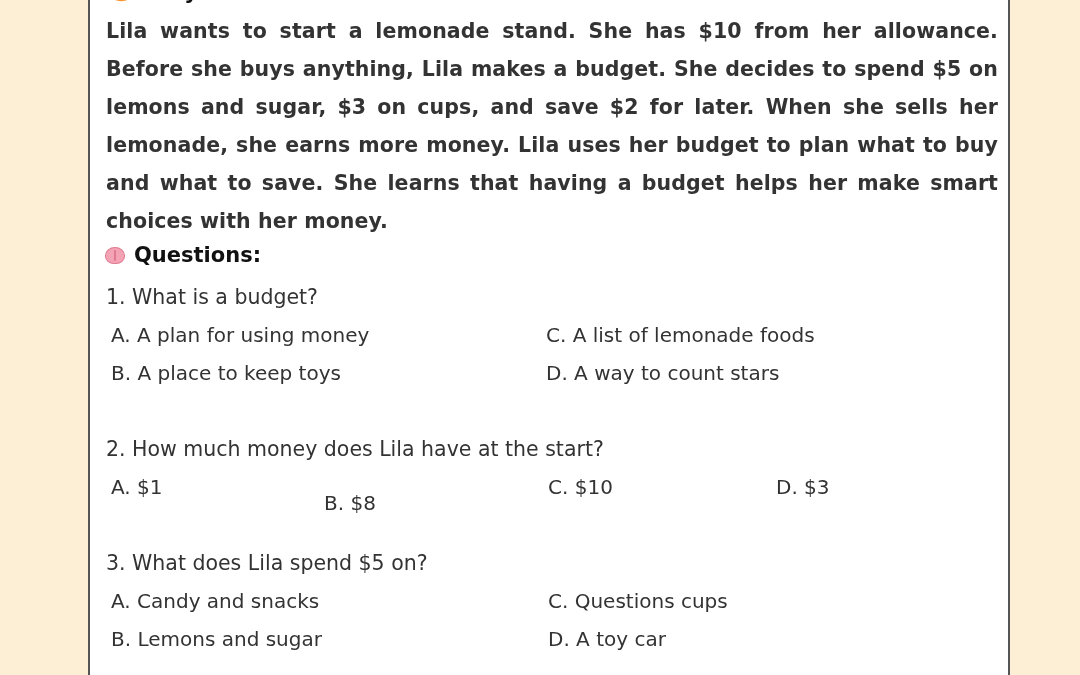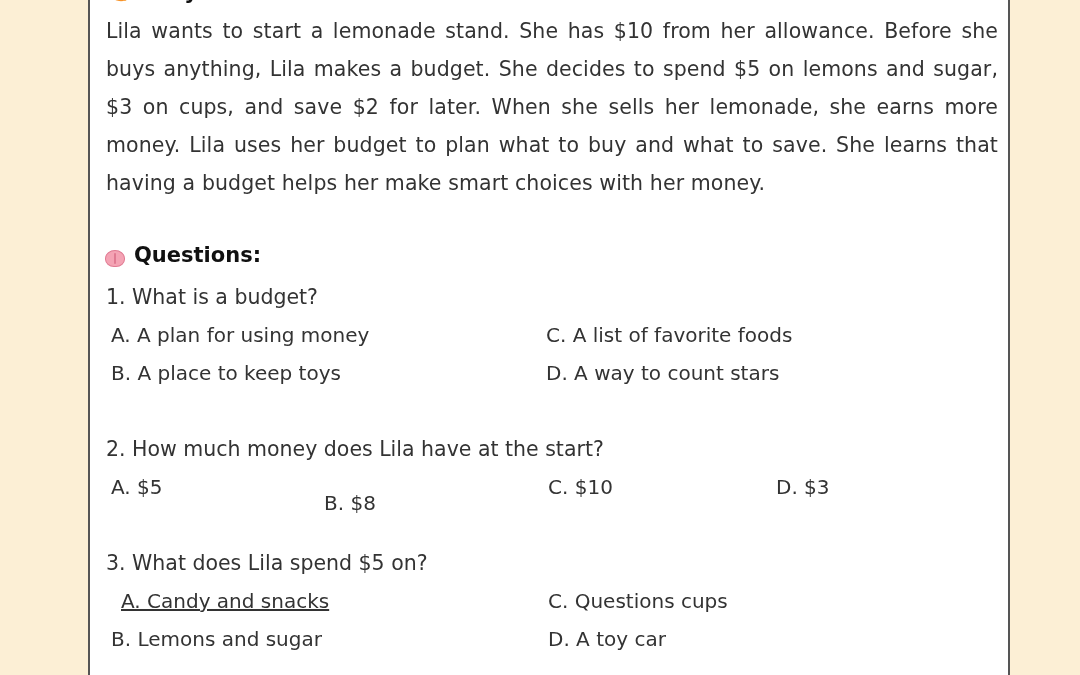--- a/index.html
+++ b/index.html
@@ -39,30 +39,30 @@
     .story {
       position: absolute;
       left: 16px;
       top: 32px;
       width: 892px;
       font-size: 20.5px;
       line-height: 38px;
       text-align: justify;
       letter-spacing: 0.1px;
     }
-    .story p { margin: 0; }
+    .story p { margin: 0; font-weight: bold; }
     .q-header {
       position: absolute;
       left: 15px;
       top: 263px;
       font-size: 21px;
       font-weight: bold;
       color: #111111;
       display: flex;
-      align-items: flex-end;
+      align-items: center;
     }
     .brain {
       display: inline-block;
       width: 20px;
       height: 17px;
       background: #f4a3b4;
       border-radius: 50% 50% 45% 45%;
       margin-right: 9px;
       position: relative;
       border: 1px solid #e07a92;
@@ -103,28 +103,28 @@
   </div>
 
   <div class="q-header">
     <span class="brain"></span>
     <span>Questions:</span>
   </div>
 
   <div class="question" style="top:298px;text-align:center;">1. What is a budget?</div>
   <div class="option" style="left:21px; top:336px;">A. A plan for using money</div>
   <div class="option" style="left:21px; top:374px;">B. A place to keep toys</div>
-  <div class="option" style="left:456px; top:336px;">C. A list of favorite foods</div>
+  <div class="option" style="left:456px; top:336px;">C. A list of lemonade foods</div>
   <div class="option" style="left:456px; top:374px;">D. A way to count stars</div>
 
   <div class="question" style="top:450px;">2. How much money does Lila have at the start?</div>
-  <div class="option" style="left:21px; top:488px;">A. $5</div>
+  <div class="option" style="left:21px; top:488px;">A. $1</div>
   <div class="option" style="left:234px; top:504px;">B. $8</div>
   <div class="option" style="left:458px; top:488px;">C. $10</div>
   <div class="option" style="left:686px; top:488px;">D. $3</div>
 
   <div class="question" style="top:564px;">3. What does Lila spend $5 on?</div>
-  <div class="option" style="left:31px; top:602px;text-decoration:underline;">A. Candy and snacks</div>
+  <div class="option" style="left:21px; top:602px;">A. Candy and snacks</div>
   <div class="option" style="left:21px; top:640px;">B. Lemons and sugar</div>
   <div class="option" style="left:458px; top:602px;">C. Questions cups</div>
   <div class="option" style="left:458px; top:640px;">D. A toy car</div>
 
 </div>
 
 </body></html>

